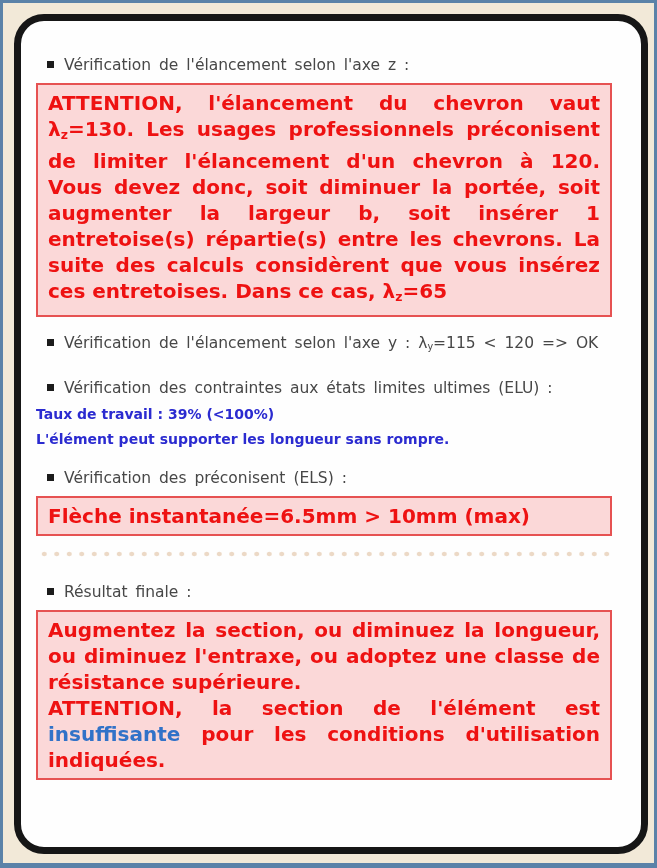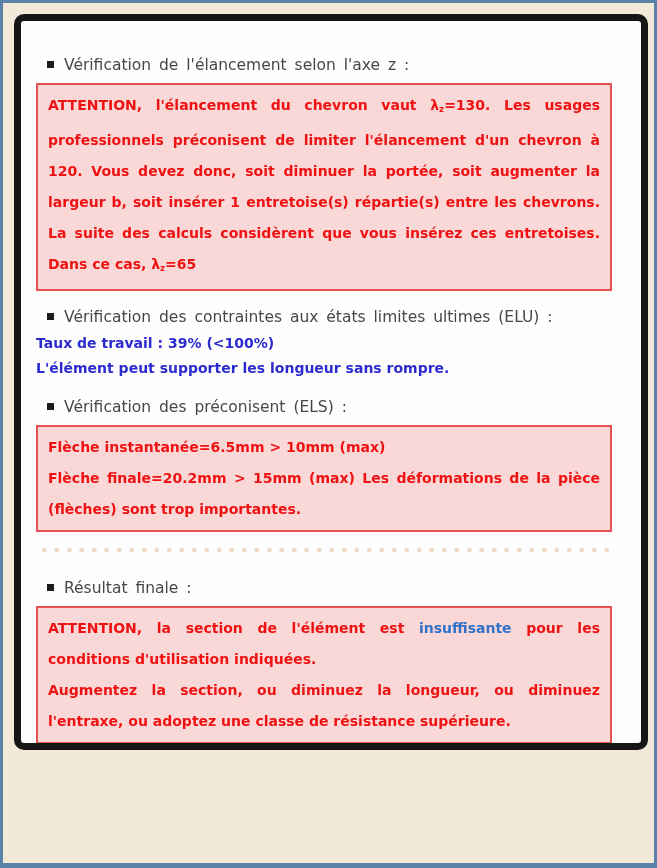--- a/index.html
+++ b/index.html
@@ -6,43 +6,43 @@
   html,body { width:657px; height:868px; }
   body { font-family:"DejaVu Sans", "Liberation Sans", sans-serif; background:#f2e9d8; }
 
   .frame {
     position:relative; width:657px; height:868px;
     background:#f2e9d8;
     border:3px solid #5b82a8; border-bottom-width:5px;
   }
   .panel {
     position:absolute; left:11px; top:11px;
-    width:634px; height:736px;
+    width:634px; height:840px;
     background:#fefefe;
-    border:7px solid #161616; border-radius:10px;
+    border:7px solid #161616; border-radius:30px;
     padding:30px 15px 0 15px;
     overflow:hidden;
   }
 
   .sec { margin-bottom:12px; }
   .heading {
     font-size:15.5px; color:#474747; line-height:28px;
     text-align:justify; padding-left:11px; padding-right:14px;
     word-spacing:3px;
   }
   .heading .bullet {
     display:inline-block; width:7px; height:7px; background:#1c1c1c;
     margin-right:10px; vertical-align:2px;
   }
   .alert {
     background:#fbd8d8; border:2px solid #e65252;
     margin:4px 14px 0 0; padding:5px 10px;
   }
   .alert p {
-    color:#ee1212; font-weight:bold; font-size:14px; line-height:31px;
+    color:#ee1212; font-weight:bold; font-size:20px; line-height:26px;
     text-align:justify;
   }
   .sub { font-size:0.62em; vertical-align:-0.25em; }
   .blue-line {
     color:#2b2bd0; font-weight:bold; font-size:14px; line-height:25px;
   }
   .hl { color:#3172c8; }
   .dotted-sep {
     height:8px; margin:14px 14px 0 2px;
     background-image: radial-gradient(circle, #ecd9c6 2.2px, rgba(0,0,0,0) 2.6px);
@@ -57,39 +57,41 @@
 <div class="frame">
   <div class="panel">
 
     <div class="sec">
       <p class="heading"><span class="bullet"></span><span>Vérification de l'élancement selon l'axe z :</span></p>
       <div class="alert">
         <p><span>ATTENTION, l'élancement du chevron vaut λ</span><span class="sub">z</span><span>=130. Les usages professionnels préconisent de limiter l'élancement d'un chevron à 120. Vous devez donc, soit diminuer la portée, soit augmenter la largeur b, soit insérer 1 entretoise(s) répartie(s) entre les chevrons. La suite des calculs considèrent que vous insérez ces entretoises. Dans ce cas, λ</span><span class="sub">z</span><span>=65</span></p>
       </div>
     </div>
 
+    <div class="sec">
+      <p class="heading"><span class="bullet"></span><span>Vérification de l'élancement selon l'axe y : λ</span><span class="sub">y</span><span>=115 &lt; 120 =&gt; OK</span></p>
+    </div>
 
     <div class="sec">
       <p class="heading"><span class="bullet"></span><span>Vérification des contraintes aux états limites ultimes (ELU) :</span></p>
       <p class="blue-line">Taux de travail : 39% (&lt;100%)</p>
       <p class="blue-line">L'élément peut supporter les longueur sans rompre.</p>
     </div>
 
     <div class="sec">
       <p class="heading"><span class="bullet"></span><span>Vérification des préconisent (ELS) :</span></p>
       <div class="alert">
         <p>Flèche instantanée=6.5mm &gt; 10mm (max)</p>
-        <p>Flèche finale=20.2mm &gt; 15mm (max) Les déformations de la pièce (flèches) sont trop importantes.</p>
       </div>
     </div>
 
     <div class="dotted-sep"></div>
 
     <div class="sec sec-final">
       <p class="heading"><span class="bullet"></span><span>Résultat finale :</span></p>
       <div class="alert">
+        <p>Augmentez la section, ou diminuez la longueur, ou diminuez l'entraxe, ou adoptez une classe de résistance supérieure.</p>
         <p><span>ATTENTION, la section de l'élément est </span><span class="hl">insuffisante</span><span> pour les conditions d'utilisation indiquées.</span></p>
-        <p>Augmentez la section, ou diminuez la longueur, ou diminuez l'entraxe, ou adoptez une classe de résistance supérieure.</p>
       </div>
     </div>
 
   </div>
 </div>
 
 </body></html>

